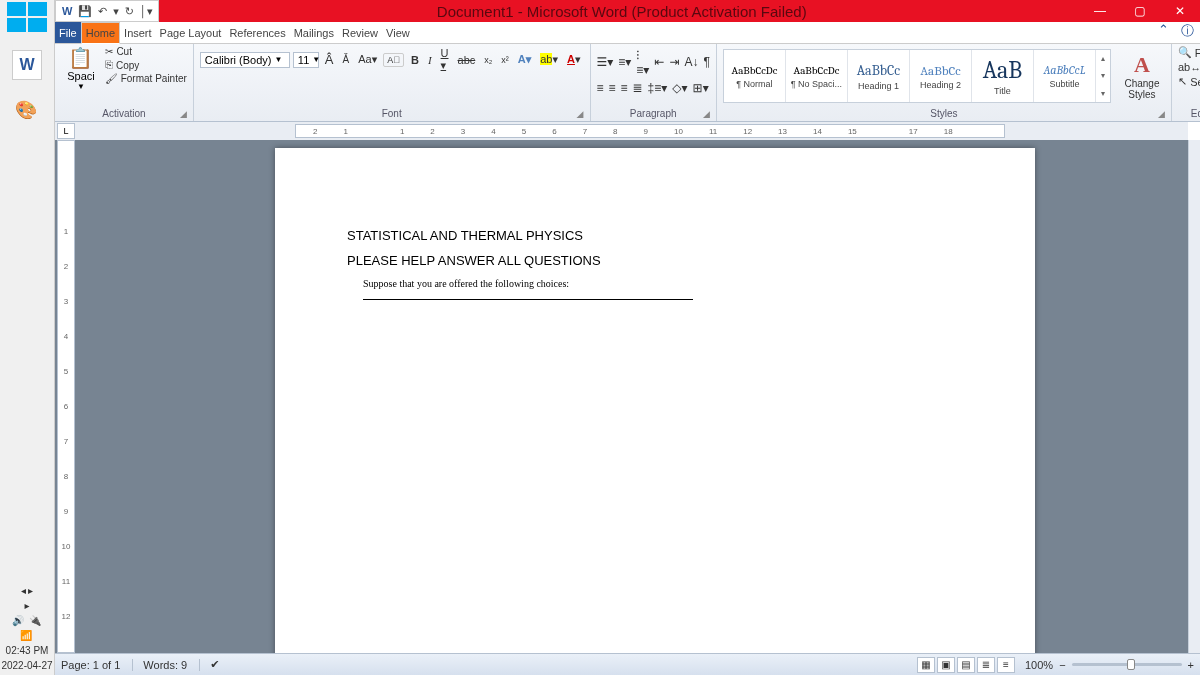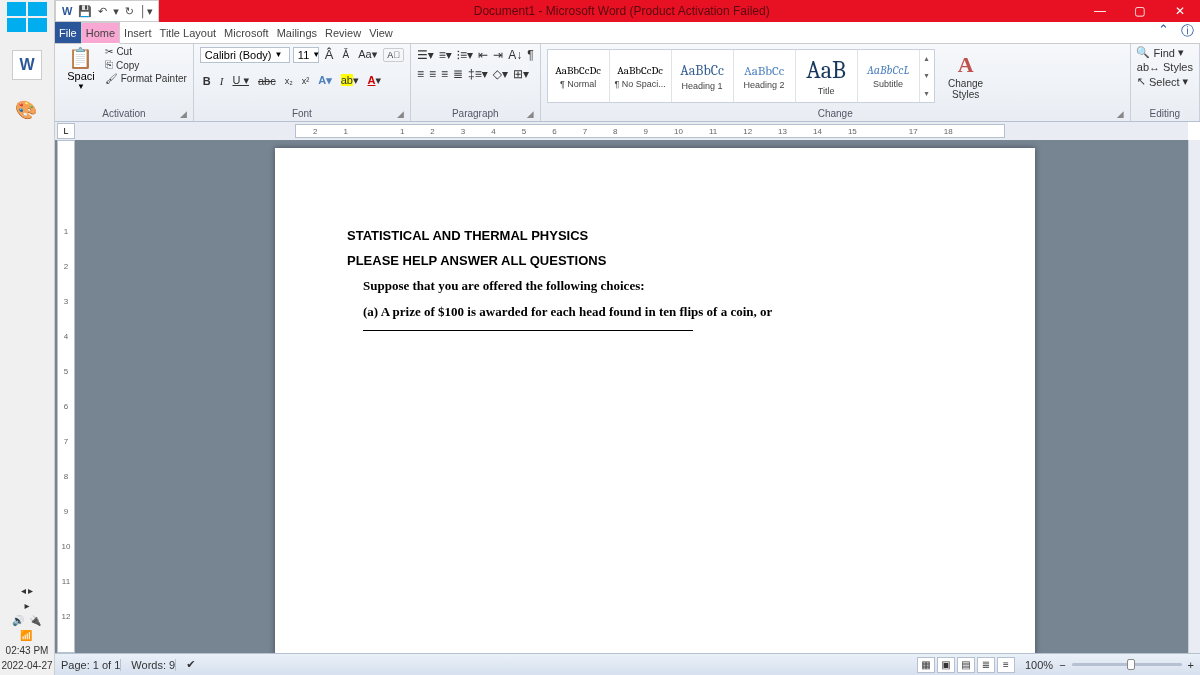--- a/index.html
+++ b/index.html
@@ -13,46 +13,46 @@
 .win-paint { margin-top: 15px; width:30px;height:30px; display:flex;align-items:center;justify-content:center;font-size:18px;}
 .win-spacer { flex: 1; }
 .win-tray { width: 100%; display: flex; flex-direction: column; align-items: center; gap: 4px; padding-bottom: 4px; font-size: 10px; color:#333;}
 .tray-arrows { display:flex; gap:2px; font-size:10px;}
 .tray-row { display:flex; gap:4px; align-items:center;}
 
 
 .titlebar { position: absolute; left: 55px; top: 0; right: 0; height: 22px; background: #e81123; display: flex; align-items: center; color: #7a0a14; }
 .titlebar-qat { display:flex; align-items:center; gap:2px; height:100%; background:#fff; border:1px solid #ccc; padding:0 4px; margin-right:4px;}
 .titlebar-qat span { font-size:11px; color:#444; padding:0 2px;}
-.title-text { flex: 1; text-align: center; font-size: 12px; color: #5a0810; }
+.title-text { flex: 1; text-align: center; font-size: 15px; color: #5a0810; }
 .title-btns { display: flex; height: 100%; }
 .title-btns div { width: 40px; display:flex; align-items:center; justify-content:center; color:#fff; font-size:12px;}
 .title-btns .close { background:#e81123; }
 
 
 .ribbon-tabs { position:absolute; left:55px; top:22px; right:0; height:22px; background:#fff; border-bottom:1px solid #ccc; display:flex; align-items:stretch;}
 .ribbon-tab { padding:0 4px; display:flex; align-items:center; font-size:11px; color:#444; cursor:default;}
 .ribbon-tab.file { background:#2b579a; color:#fff;}
-.ribbon-tab.active { background:#f9a8d4; border:1px solid #ccc; border-bottom:1px solid #fff; margin-bottom:-1px;}
+.ribbon-tab.active { background:#f97316; border:1px solid #ccc; border-bottom:1px solid #fff; margin-bottom:-1px;}
 .ribbon-tabs .flex { flex:1; }
 .ribbon-tabs .help { padding:0 6px; color:#2b579a; font-size:13px;}
 
 
 .ribbon { position:absolute; left:55px; top:44px; right:0; height:78px; background:linear-gradient(#f6f8fb,#e9edf3); border-bottom:1px solid #b5c1d0; display:flex;}
 .grp { border-right:1px solid #c7d0db; display:flex; flex-direction:column; padding:2px 6px 0 6px;}
 .grp-body { flex:1; display:flex; align-items:flex-start; gap:4px;}
 .grp-label { text-align:center; font-size:10px; color:#556; padding:2px 0; position:relative;}
 .grp-label .dialog { position:absolute; right:0; bottom:2px; font-size:9px; color:#888;}
 
 .clipboard-paste { display:flex; flex-direction:column; align-items:center; width:40px;}
 .clipboard-paste .icn { font-size:20px; color:#c98f3a;}
 .clip-col { display:flex; flex-direction:column; gap:2px; font-size:10px; color:#333;}
 .clip-col div { display:flex; align-items:center; gap:3px; white-space:nowrap;}
 
-.font-col { display:flex; flex-direction:column; gap:10px;}
+.font-col { display:flex; flex-direction:row; gap:4px;}
 .font-row { display:flex; align-items:center; gap:3px;}
 .fbox { border:1px solid #b5c1d0; background:#fff; padding:1px 4px; font-size:11px; display:flex; align-items:center; gap:3px;}
 .fbtn { padding:1px 3px; font-size:11px; color:#333;}
 .fbtn.b{font-weight:bold;} .fbtn.i{font-style:italic;font-family:serif;} .fbtn.u{text-decoration:underline;}
 .fbtn.sub{font-size:9px;} 
 
 .para-col{display:flex;flex-direction:column;gap:4px;}
 .para-row{display:flex;align-items:center;gap:5px;}
 .pbtn{font-size:12px;color:#333;}
 
@@ -71,28 +71,28 @@
 .ruler-row{position:absolute;left:55px;top:122px;right:12px;height:18px;background:#e9edf3;display:flex;align-items:center;}
 .ruler-btn{width:18px;height:16px;border:1px solid #b5c1d0;background:#fff;font-size:9px;display:flex;align-items:center;justify-content:center;margin-left:2px;}
 .hruler{flex:1;margin:0 0 0 220px;height:14px;background:#fff;border:1px solid #b5c1d0;position:relative;font-size:8px;color:#666;display:flex;align-items:center;padding:0 4px;overflow:hidden;width:710px;flex:none;}
 .hruler span{margin:0 13px;}
 
 
 .doc-area{position:absolute;left:55px;top:140px;right:12px;bottom:22px;background:#778492;overflow:hidden;}
 .vruler{position:absolute;left:2px;top:0;bottom:0;width:18px;background:#fff;border:1px solid #b5c1d0;display:flex;flex-direction:column;align-items:center;font-size:8px;color:#666;padding-top:60px;gap:26px;}
 .page{position:absolute;left:220px;top:8px;width:760px;height:980px;background:#fff;box-shadow:0 0 6px rgba(0,0,0,0.4);padding:80px 72px;}
 .doc-content{font-family:Calibri,sans-serif;color:#000;}
-.doc-h{font-weight:bold;font-size:13px;margin-bottom:10px;}
-.doc-p{font-family:"CMU Serif",Georgia,serif;font-size:13px;margin:10px 0 10px 16px;font-weight:bold;}
+.doc-h{font-weight:normal;font-size:13px;margin-bottom:10px;}
+.doc-p{font-family:"CMU Serif",Georgia,serif;font-size:10px;margin:10px 0 10px 16px;}
 .doc-hr{border:none;border-top:1px solid #000;width:330px;margin:6px 0 6px 16px;}
 .scroll-right{position:absolute;right:0;top:140px;bottom:22px;width:12px;background:#e9edf3;border-left:1px solid #c7d0db;}
 
 
 .statusbar{position:absolute;left:55px;right:0;bottom:0;height:22px;background:linear-gradient(#eaf0f8,#d6e0ee);border-top:1px solid #b5c1d0;display:flex;align-items:center;font-size:11px;color:#333;padding:0 6px;gap:10px;}
-.statusbar .seg{border-right:1px solid #b5c1d0;padding-right:0;}
+.statusbar .seg{border-right:1px solid #b5c1d0;padding-right:12px;}
 .statusbar .flex{flex:1;}
 .zoom-ctl{display:flex;align-items:center;gap:6px;}
 .zoom-track{width:110px;height:3px;background:#b5c1d0;border-radius:2px;position:relative;}
 .zoom-thumb{position:absolute;left:50%;top:-4px;width:8px;height:11px;background:#fff;border:1px solid #888;border-radius:2px;}
 .view-btns{display:flex;gap:2px;}
 .view-btns span{width:18px;height:16px;border:1px solid #b5c1d0;background:#fff;font-size:10px;display:flex;align-items:center;justify-content:center;}
 </style>
 </head>
 <body>
 
@@ -136,22 +136,22 @@
     <div>—</div>
     <div>▢</div>
     <div class="close">✕</div>
   </div>
 </div>
 
 <div class="ribbon-tabs">
   <div class="ribbon-tab file">File</div>
   <div class="ribbon-tab active">Home</div>
   <div class="ribbon-tab">Insert</div>
-  <div class="ribbon-tab">Title Layout</div>
-  <div class="ribbon-tab">Microsoft</div>
+  <div class="ribbon-tab">Page Layout</div>
+  <div class="ribbon-tab">References</div>
   <div class="ribbon-tab">Mailings</div>
   <div class="ribbon-tab">Review</div>
   <div class="ribbon-tab">View</div>
   <div class="flex"></div>
   <div class="help">⌃</div>
   <div class="help">ⓘ</div>
 </div>
 
 <div class="ribbon">
 
@@ -270,21 +270,21 @@
             <span>▴</span>
             <span>▾</span>
             <span>▾</span>
           </div>
         </div>
       <div class="change-styles">
         <div class="icn">A</div>
         <span style="text-align:center;line-height:1.1;">Change Styles</span>
       </div>
     </div>
-    <div class="grp-label"><span>Change</span><span class="dialog">◢</span></div>
+    <div class="grp-label"><span>Styles</span><span class="dialog">◢</span></div>
   </div>
 
   <div class="grp">
     <div class="grp-body">
       <div class="edit-col">
         <div><span>🔍</span><span>Find</span> ▾</div>
         <div>
             <span>ab↔</span>
             <span>Styles</span>
           </div>
@@ -336,21 +336,20 @@
       <span>9</span>
       <span>10</span>
       <span>11</span>
       <span>12</span>
     </div>
   <div class="page">
     <div class="doc-content">
       <div class="doc-h">STATISTICAL AND THERMAL PHYSICS</div>
       <div class="doc-h">PLEASE HELP ANSWER ALL QUESTIONS</div>
       <div class="doc-p">Suppose that you are offered the following choices:</div>
-      <div class="doc-p">(a) A prize of $100 is awarded for each head found in ten flips of a coin, or</div>
       <div class="doc-hr"></div>
     </div>
   </div>
 </div>
 <div class="scroll-right"></div>
 
 <div class="statusbar">
   <div class="seg">Page: 1 of 1</div>
   <div class="seg">Words: 9</div>
   <div>✔</div>

